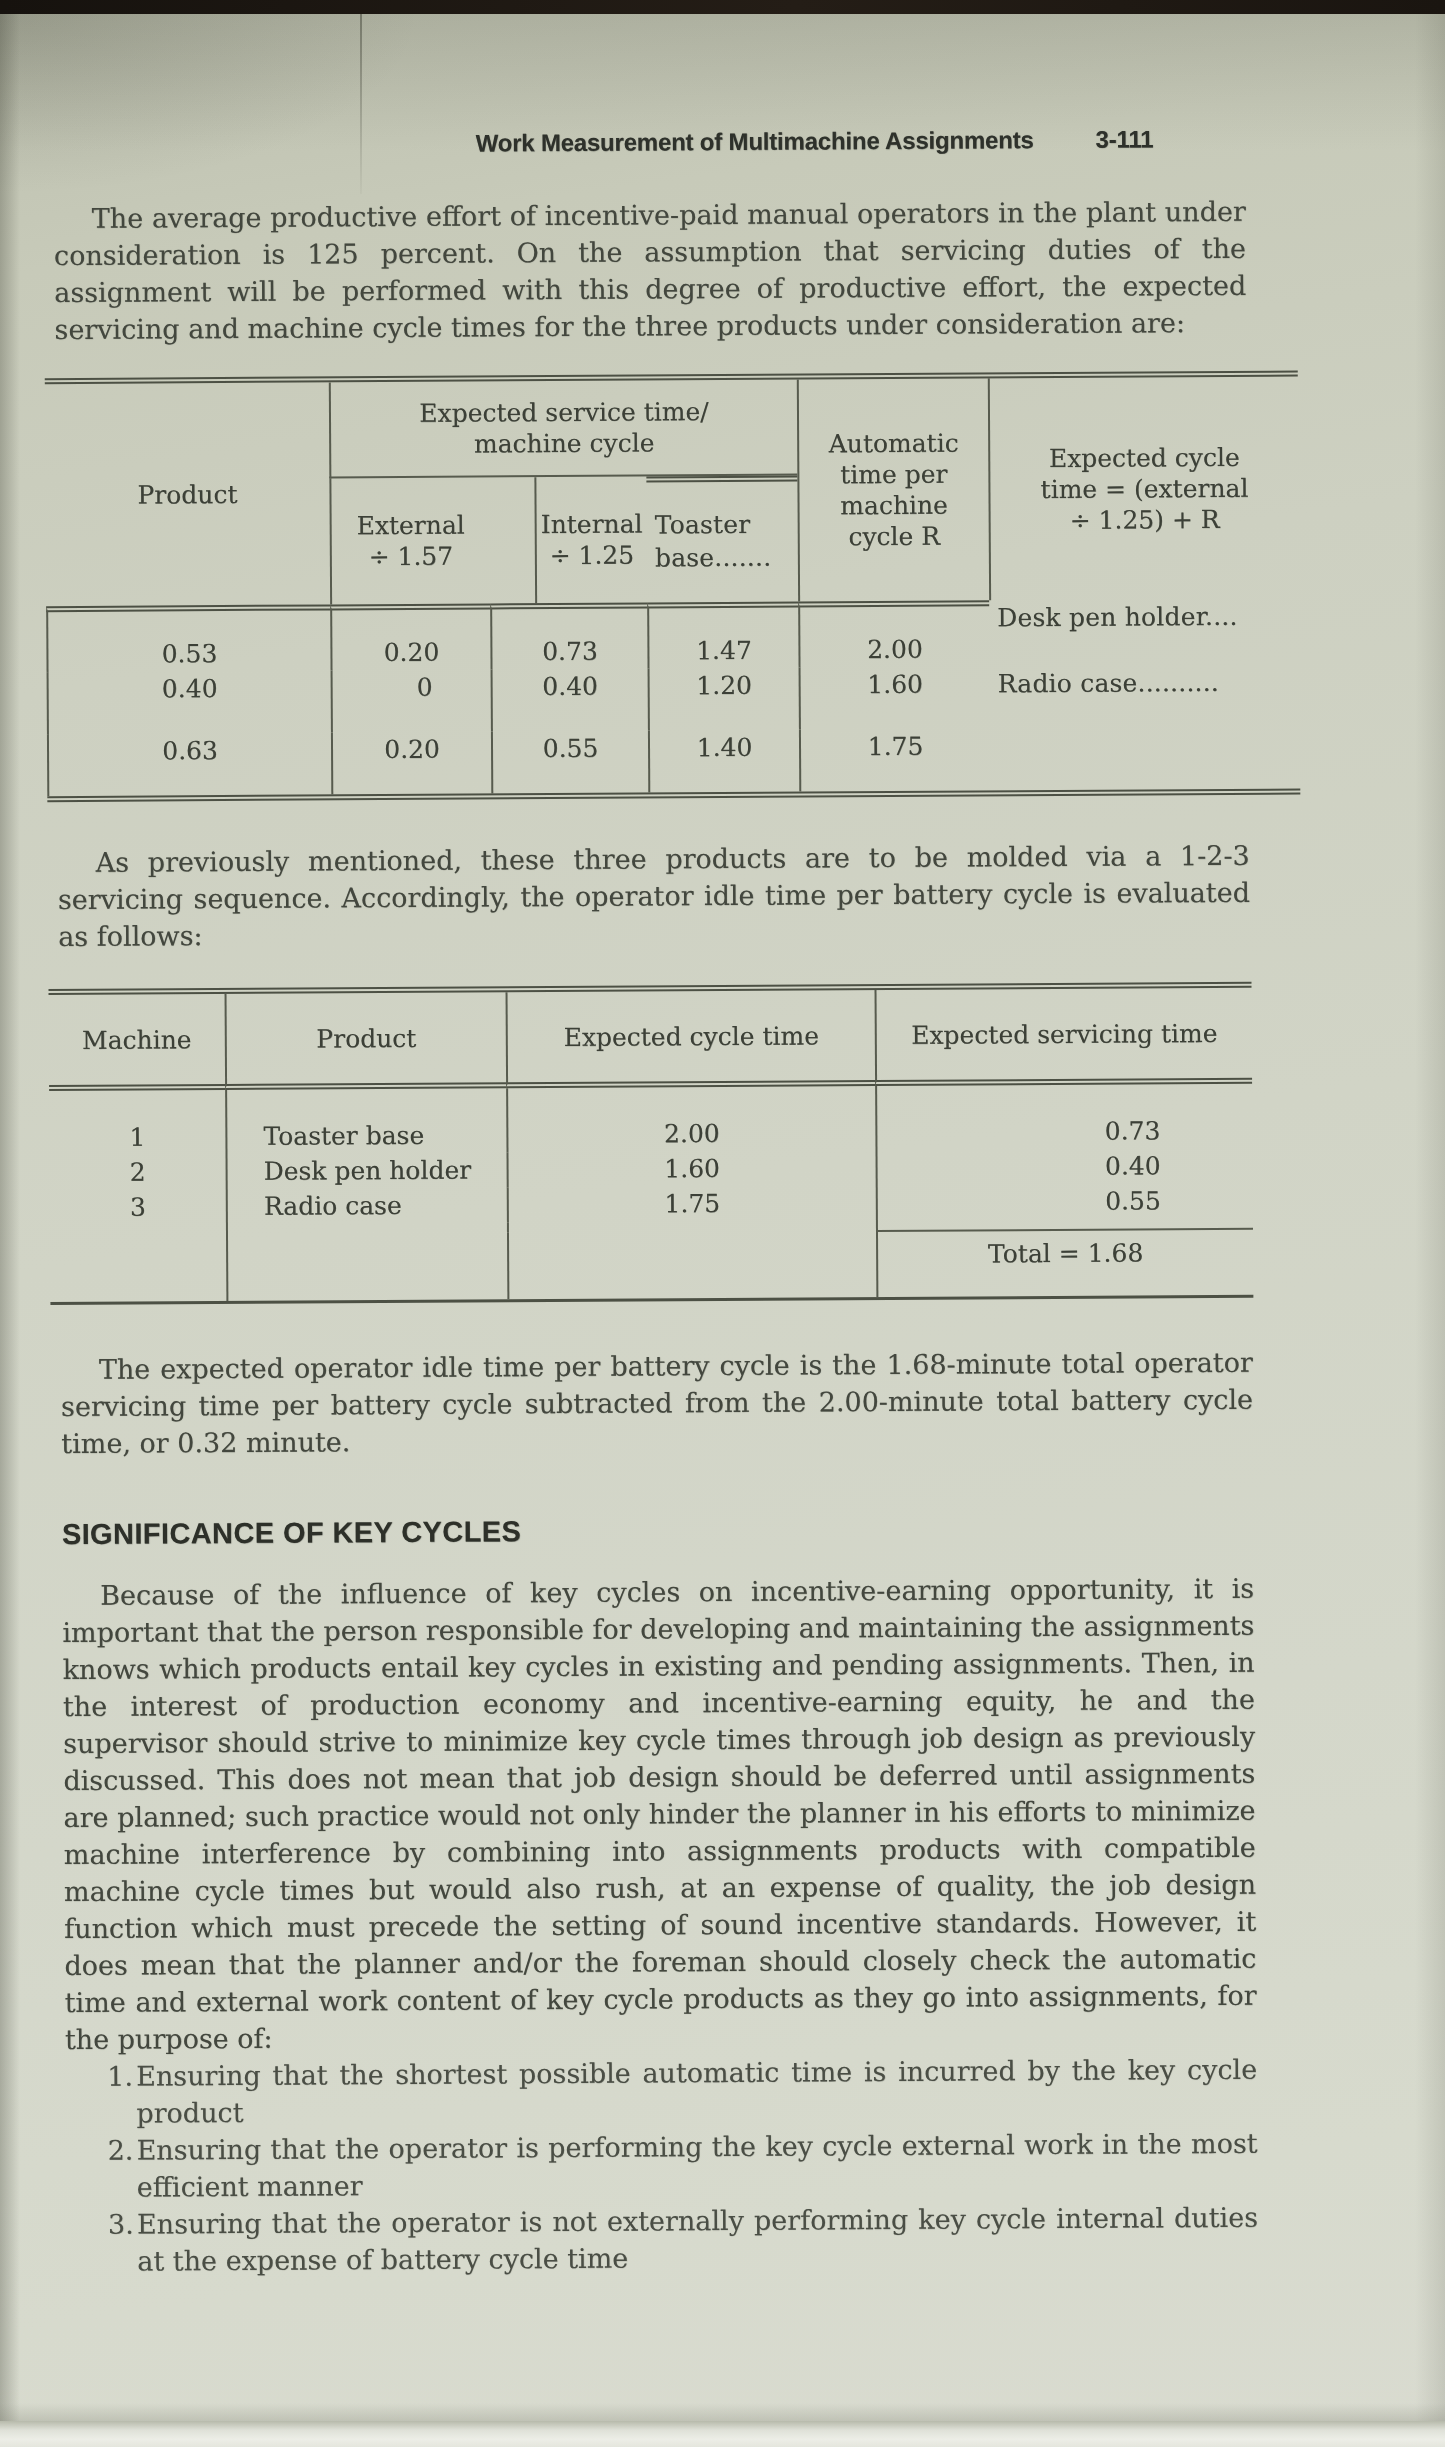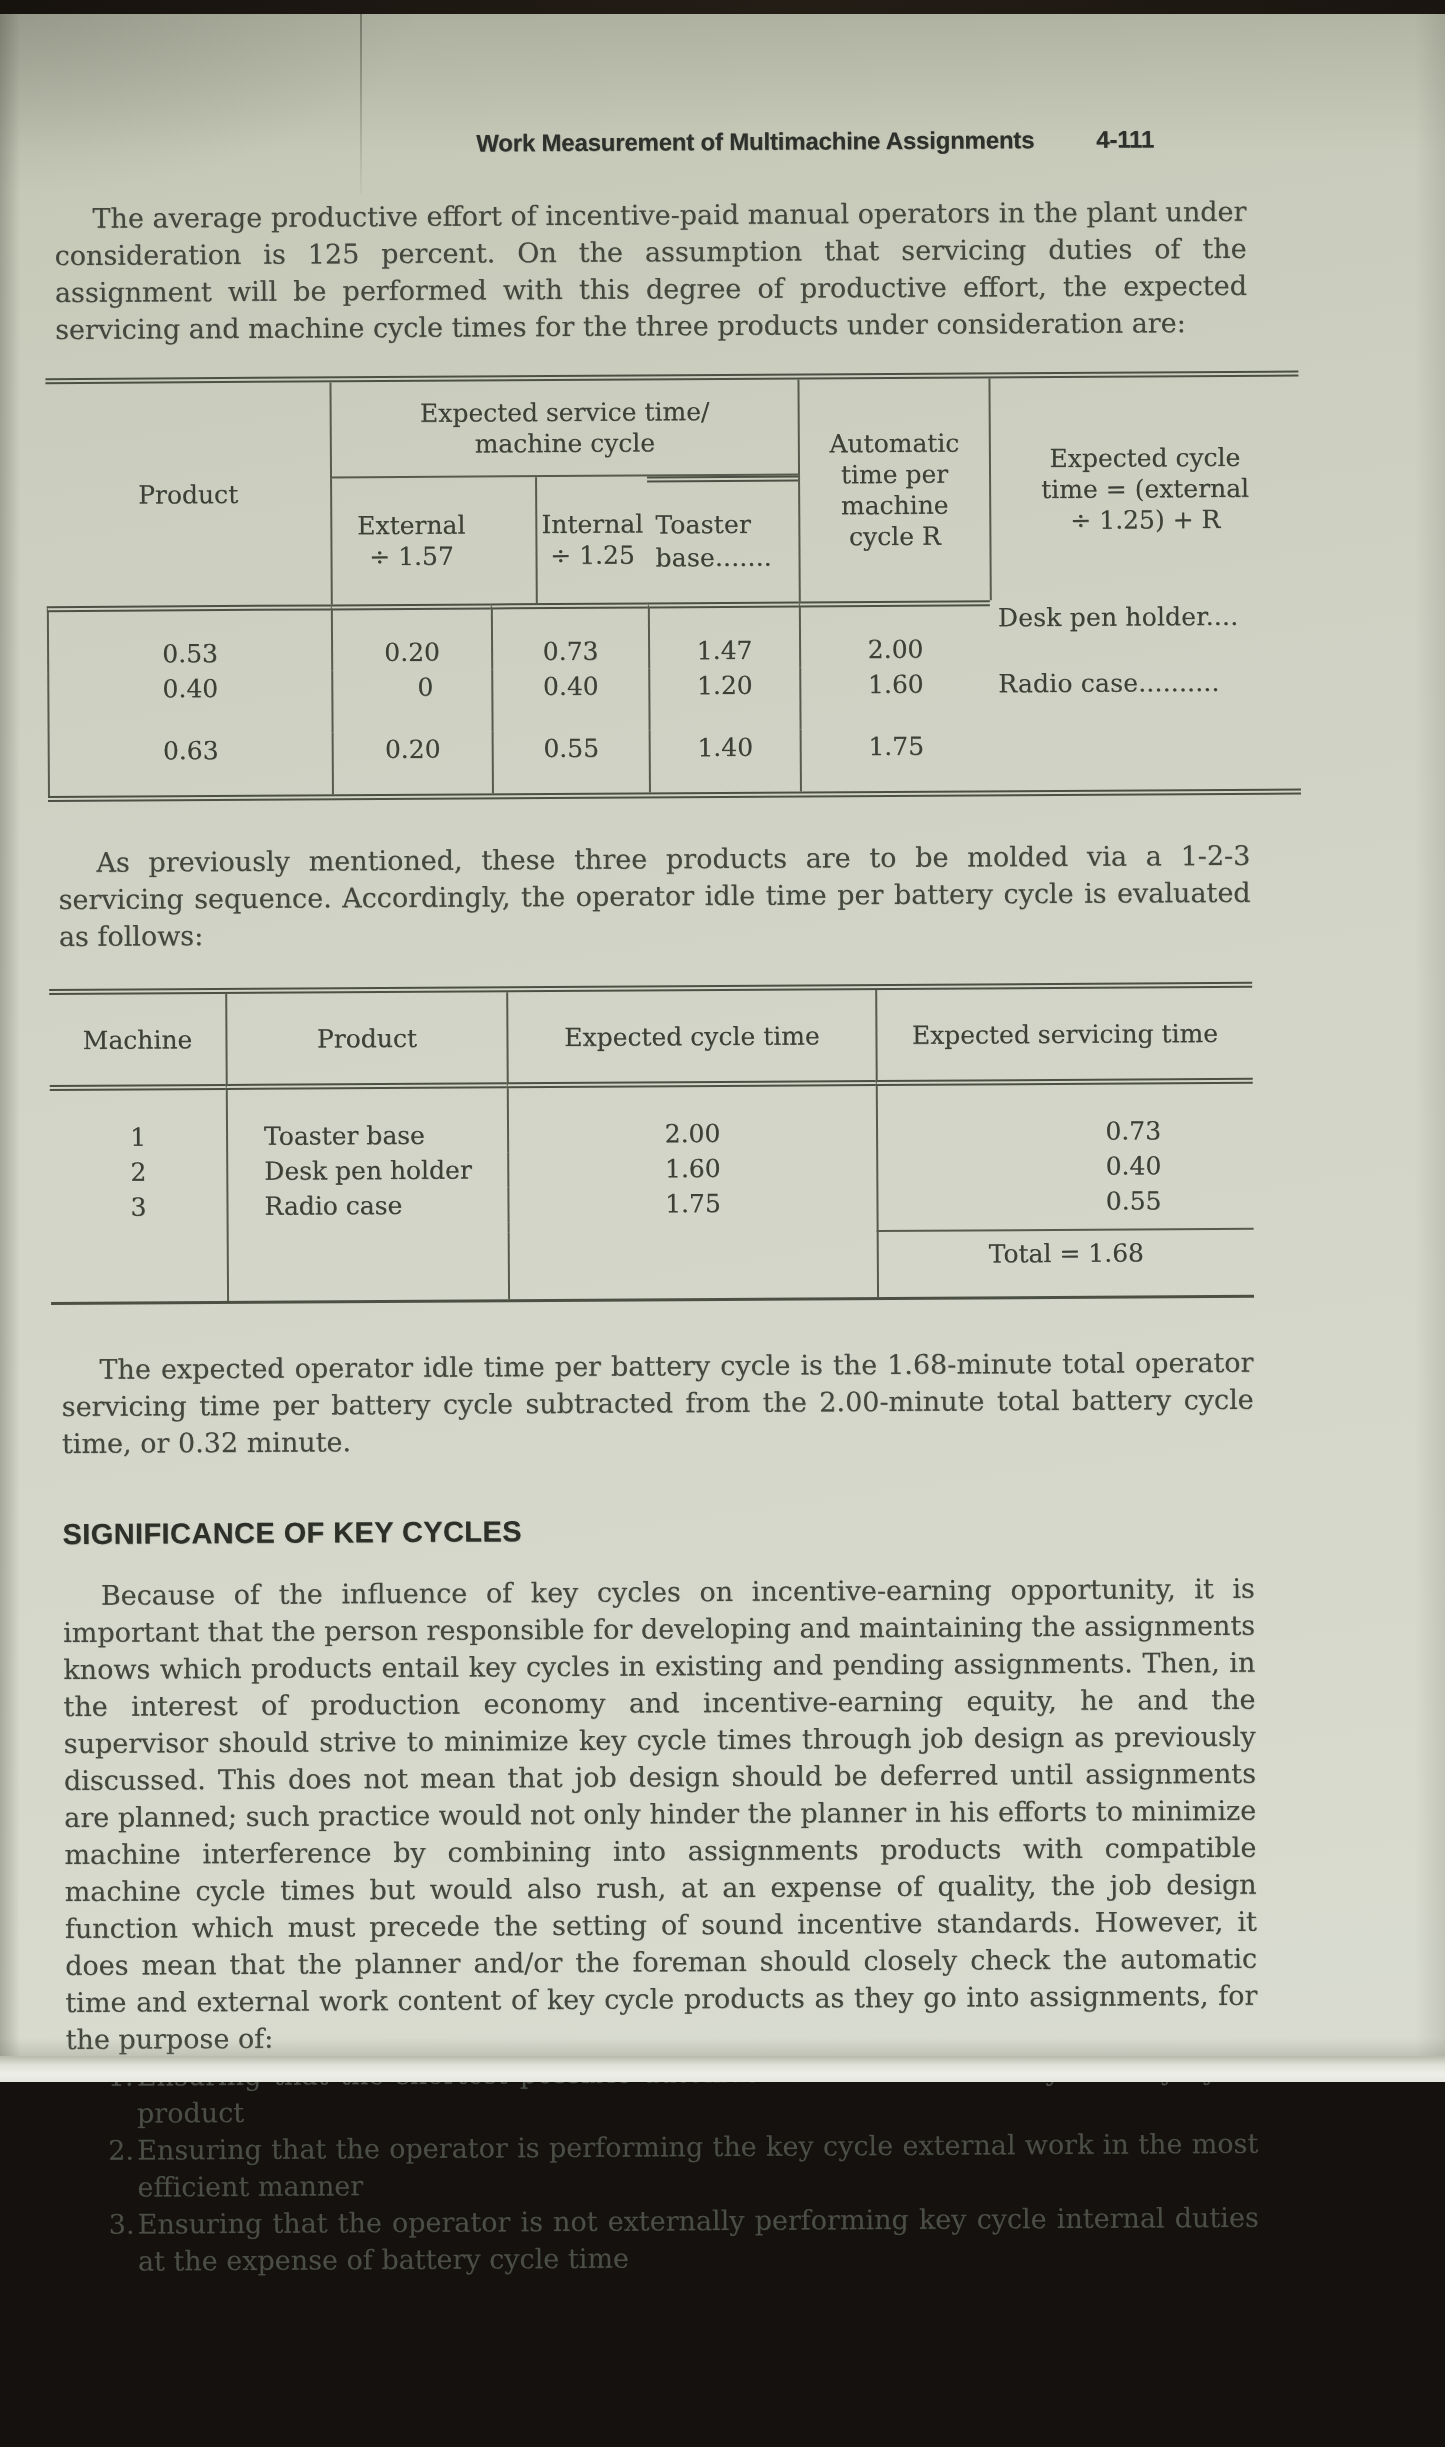--- a/index.html
+++ b/index.html
@@ -2,21 +2,21 @@
 <html><head>
 <meta charset="utf-8">
 <style>
   * { margin:0; padding:0; box-sizing:border-box; }
   html,body { width:1445px; height:2447px; }
   body {
     background:#14110e;
     font-family:"DejaVu Serif", serif;
     overflow:hidden;
   }
-  .photo { position:relative; width:1445px; height:2082px; background:#181410; }
+  .photo { position:relative; width:1445px; height:2447px; background:#181410; }
   .top-edge {
     position:absolute; top:0; left:0; right:0; height:14px;
     background:linear-gradient(90deg,#16120e,#241d16 55%,#1a1510);
     z-index:3;
   }
   .page {
     position:absolute; left:0; top:12px; right:0; bottom:0;
     background:
       linear-gradient(90deg, rgba(62,64,52,0.30), rgba(62,64,52,0) 20px),
       linear-gradient(270deg, rgba(70,72,60,0.14), rgba(70,72,60,0) 30px),
@@ -159,21 +159,21 @@
   <div class="top-edge"></div>
 
   <div class="page">
     <div class="crease"></div>
 
     <div class="tilt">
       <div class="content">
 
         <div class="running-head">
           <span>Work Measurement of Multimachine Assignments</span>
-          <span>4-111</span>
+          <span>3-111</span>
         </div>
 
         <p class="para p1">The average productive effort of incentive-paid manual operators in the plant under consideration is 125 percent. On the assumption that servicing duties of the assignment will be performed with this degree of productive effort, the expected servicing and machine cycle times for the three products under consideration are:</p>
 
         <div class="t1">
           <div class="hd h-product">Product</div>
           <div class="hd pre h-span rule-l">Expected service time/
 machine cycle</div>
           <div class="hd pre h-automatic rule-l">Automatic
 time per

